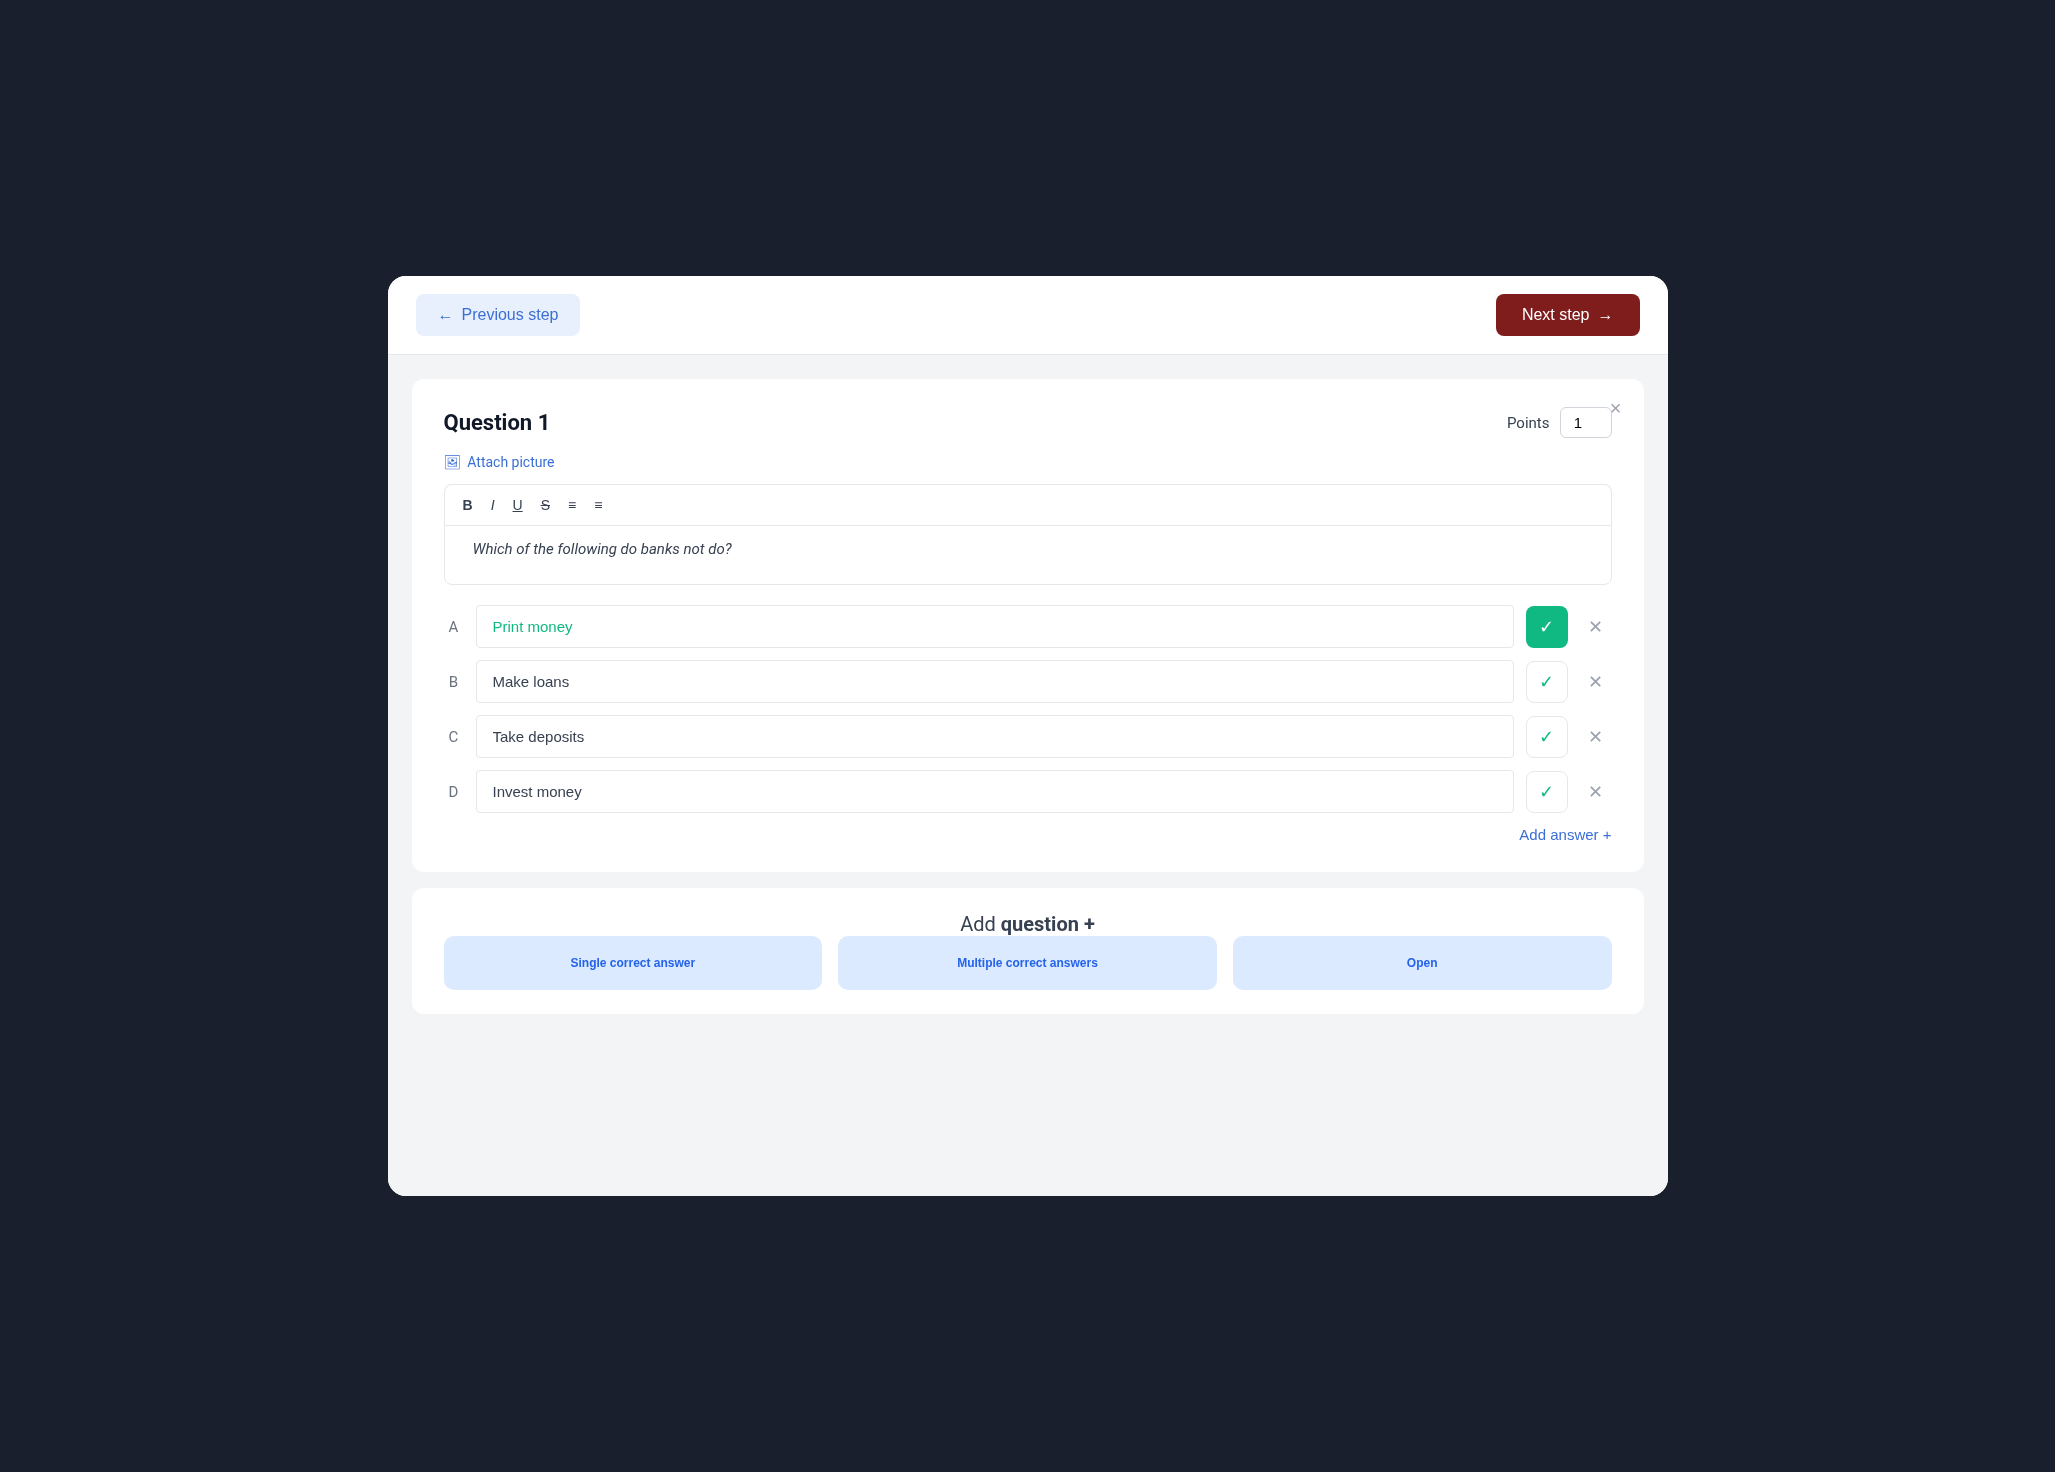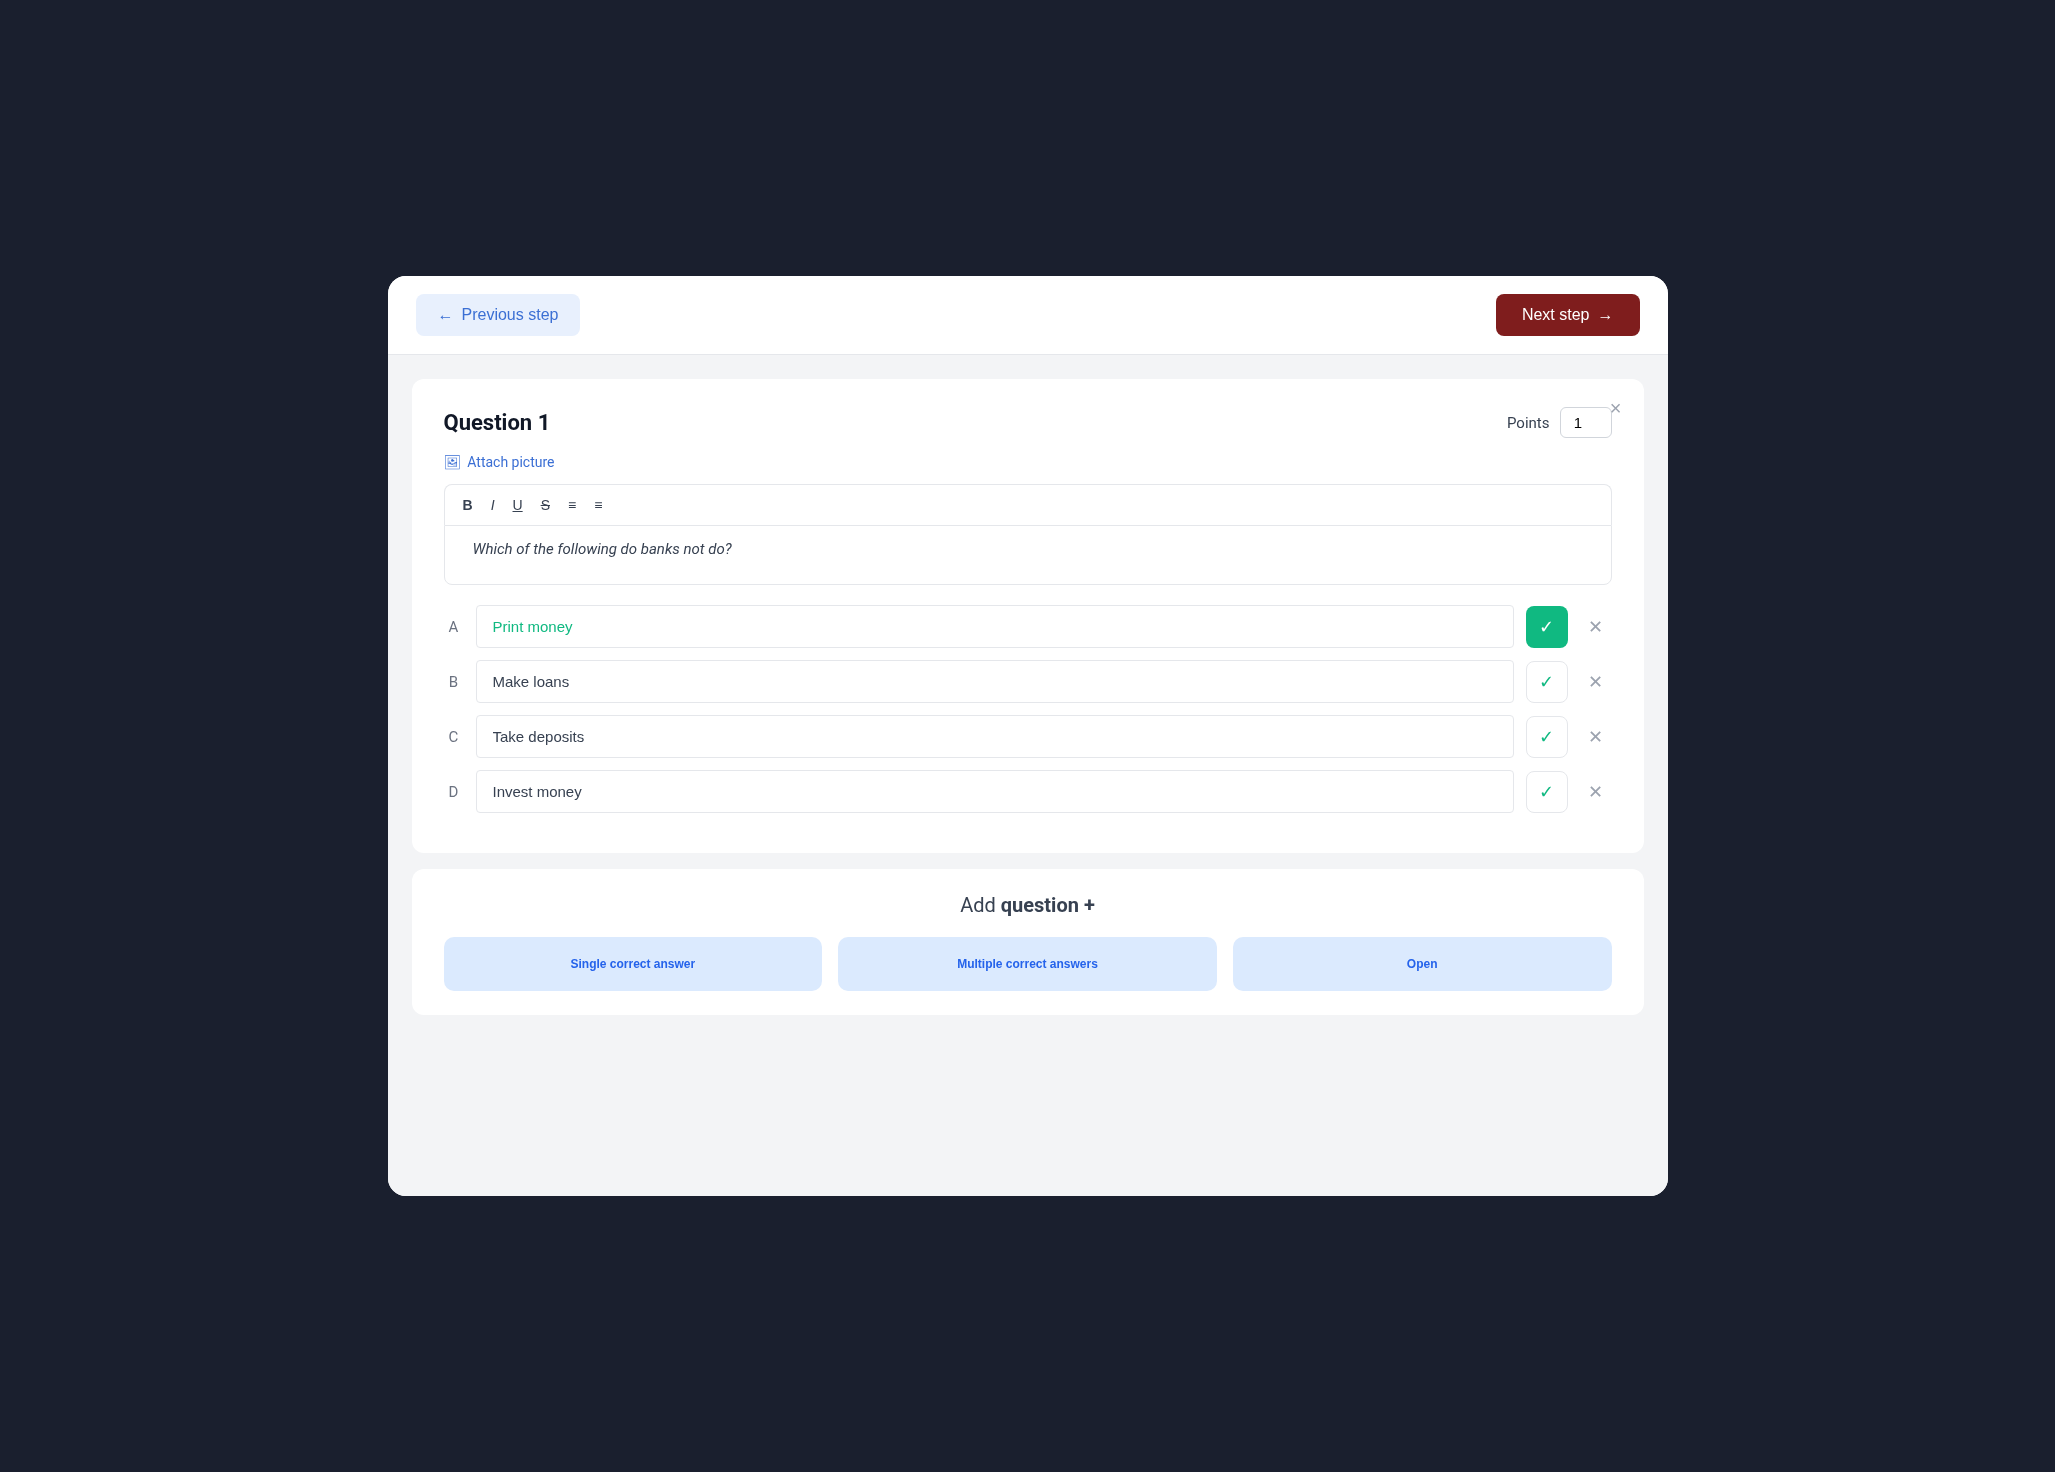--- a/index.html
+++ b/index.html
@@ -221,21 +221,20 @@
     }
     .add-question-card {
       background: #fff;
       border-radius: 12px;
       padding: 24px 32px;
     }
     .add-question-title {
       text-align: center;
       font-size: 20px;
       color: #374151;
-      margin-bottom: 20px;
     }
     .add-question-title strong {
       font-weight: 700;
     }
     .question-type-btns {
       display: flex;
       gap: 16px;
       justify-content: center;
     }
     .type-btn {
@@ -319,20 +318,23 @@
         <button class="delete-btn">✕</button>
       </div>
 
       <div class="answer-row">
         <span class="answer-letter">D</span>
         <input class="answer-input" type="text" value="Invest money" style="">
         <button class="check-btn inactive">✓</button>
         <button class="delete-btn">✕</button>
       </div>
 
+      <div class="add-answer">
+        <button class="add-answer-btn">Add answer +</button>
+      </div>
     </div>
 
     <div class="add-question-card">
       <p class="add-question-title">
         <span>Add </span><strong>question +</strong>
       </p>
       <div class="question-type-btns">
         <button class="type-btn">Single correct answer</button>
         <button class="type-btn">Multiple correct answers</button>
         <button class="type-btn">Open</button>

